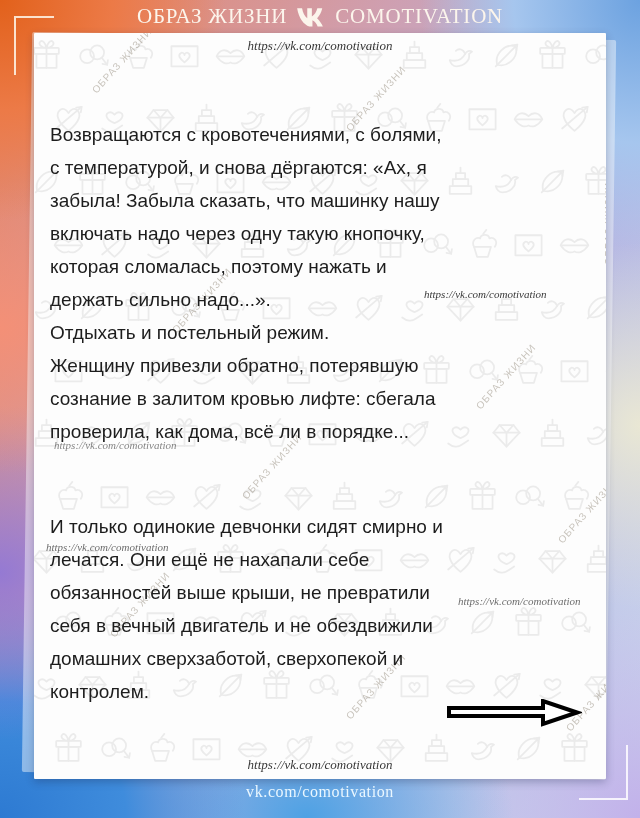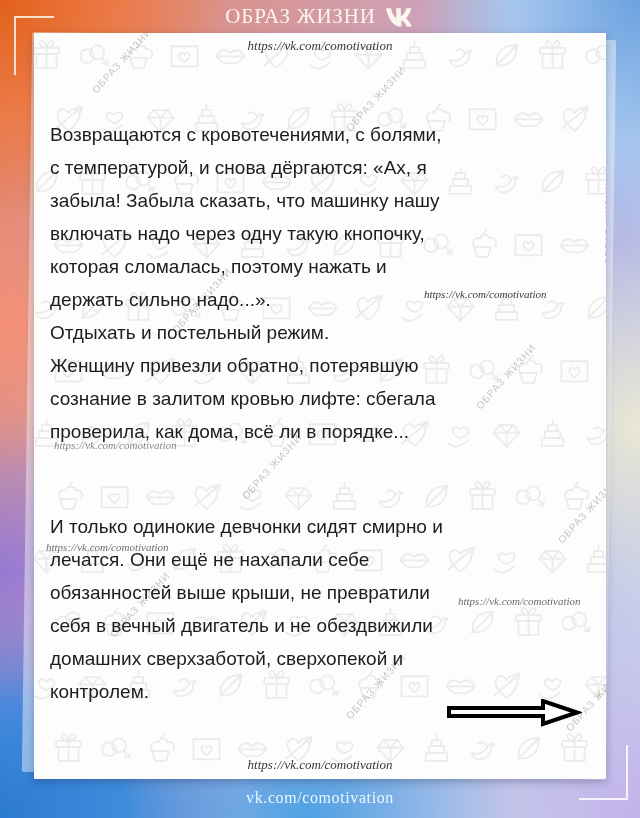--- a/index.html
+++ b/index.html
@@ -48,21 +48,21 @@
     font-size:13px;color:#000000;opacity:.8;white-space:nowrap;}
   .wm-url.ctr{left:50%;transform:translateX(-50%);}
   .txt{
     position:absolute;left:16px;top:52px;width:546px;
     font-size:19px;line-height:33px;color:#1d1d1d;white-space:pre-line;
   }
   .txt .p2{margin-top:29px;}
   .arrow{position:absolute;left:412px;top:666px;width:136px;height:28px;display:block;}
   .ftr{
     position:absolute;left:0;bottom:0;width:100%;height:39px;
-    display:flex;justify-content:center;align-items:flex-start;padding-top:10px;box-sizing:border-box;
+    display:flex;justify-content:center;align-items:flex-start;padding-top:4px;box-sizing:border-box;
     font-family:"Liberation Serif",serif;font-size:16px;color:#eaf7ff;letter-spacing:.6px;
   }
 </style>
 </head>
 <body>
 
 <svg width="0" height="0" style="position:absolute" aria-hidden="true">
   <defs>
     <symbol id="wm-gift" viewBox="0 0 48 48">
         <rect x="8" y="14" width="32" height="8" rx="1"></rect>
@@ -119,20 +119,21 @@
         <path d="M38 10 l-7 1 M38 10 l-1 7"></path>
       </symbol>
   </defs>
 </svg>
 
 <div class="hdr">
   <span>ОБРАЗ ЖИЗНИ</span>
   <svg class="vk" viewBox="0 0 52 36">
     <path fill="#fcf5ec" d="M2 3 h8.5 c1.5 8 4.5 14 9 17 V3 h8 v14 c4.5-2 8-8 9.5-14 h8.5 c-1.5 7-5 13.5-9 17 c4.5 4.5 8.5 10 10 14.5 h-9 c-1.5-5-5-9.5-9-11 v11 h-5.5 C14 32 4.5 20 2 3 Z"></path>
   </svg>
+  <span>COMOTIVATION</span>
 </div>
 
 <div class="corner tl"></div>
 <div class="corner br"></div>
 
 <div class="ghost"></div>
 
 <div class="card">
 
   <div class="wm-layer">

